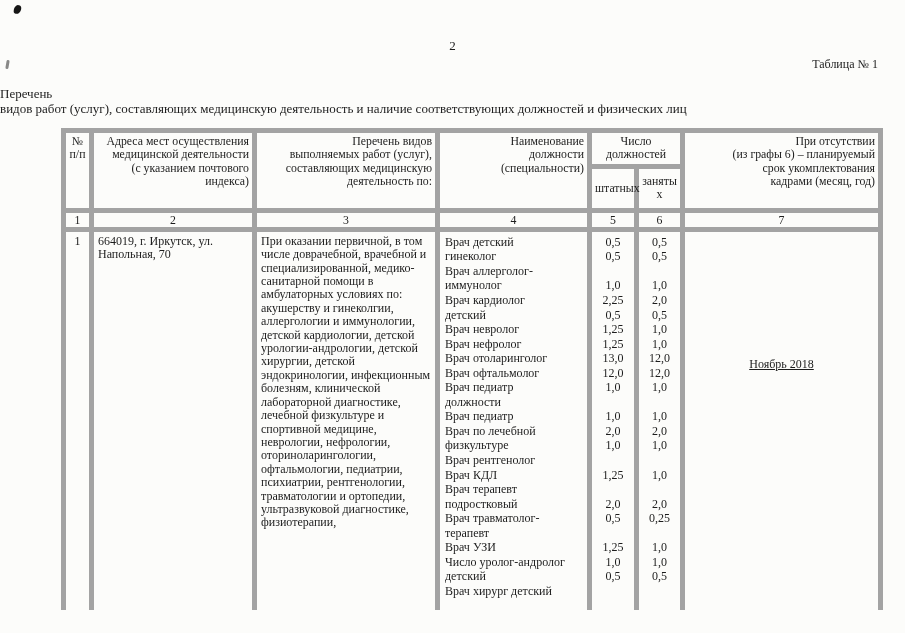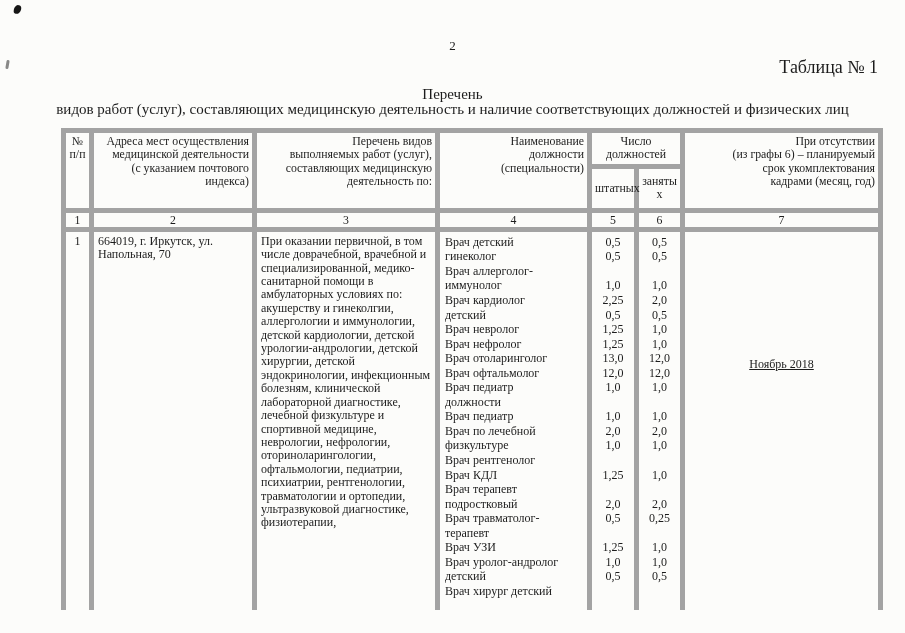--- a/index.html
+++ b/index.html
@@ -10,22 +10,22 @@
     position: relative;
     width: 905px;
     height: 633px;
     background: #fcfcfa;
     overflow: hidden;
     font-family: "Liberation Serif", "DejaVu Serif", serif;
     color: #1c1c1c;
   }
 
   .page-number { position: absolute; top: 38px; left: 0; width: 100%; text-align: center; font-size: 13px; }
-  .table-label { position: absolute; top: 57px; right: 27px; font-size: 18px; }
-  .doc-title   { position: absolute; top: 87px; left: 0; width: 100%; text-align: center; font-size: 15px; line-height: 14.5px; }
+  .table-label { position: absolute; top: 57px; right: 27px; font-size: 12px; }
+  .doc-title   { position: absolute; top: 87px; left: 0; width: 100%; text-align: left; font-size: 13px; line-height: 14.5px; }
 
   .main-table {
     position: absolute;
     top: 128px;
     left: 61px;
     width: 817px;
     border-collapse: collapse;
     table-layout: fixed;
     font-size: 11.8px;
   }
@@ -136,21 +136,21 @@
             <div class="line">Врач педиатр</div>
             <div class="line">Врач по лечебной</div>
             <div class="line">физкультуре</div>
             <div class="line">Врач рентгенолог</div>
             <div class="line">Врач КДЛ</div>
             <div class="line">Врач терапевт</div>
             <div class="line">подростковый</div>
             <div class="line">Врач травматолог-</div>
             <div class="line">терапевт</div>
             <div class="line">Врач УЗИ</div>
-            <div class="line">Врач уролог-андролог</div>
+            <div class="line">Число уролог-андролог</div>
             <div class="line">детский</div>
             <div class="line">Врач хирург детский</div>
         </td>
         <td class="cell-count">
           <div class="line">0,5</div>
             <div class="line">0,5</div>
             <div class="line"></div>
             <div class="line">1,0</div>
             <div class="line">2,25</div>
             <div class="line">0,5</div>

